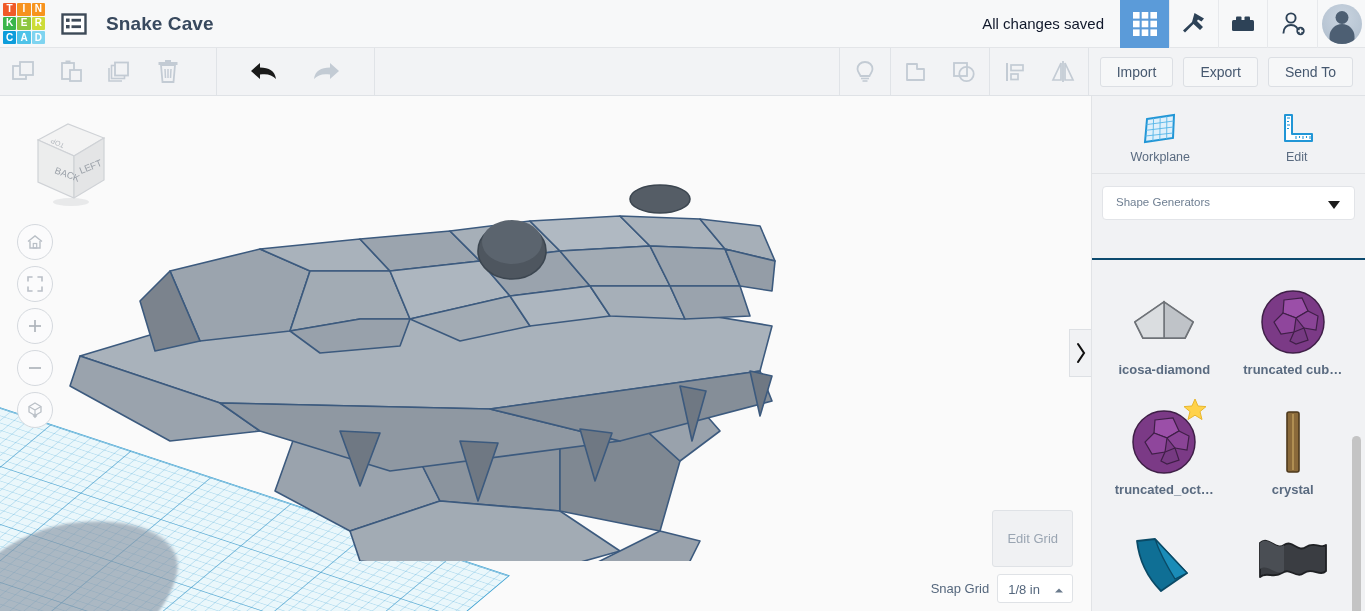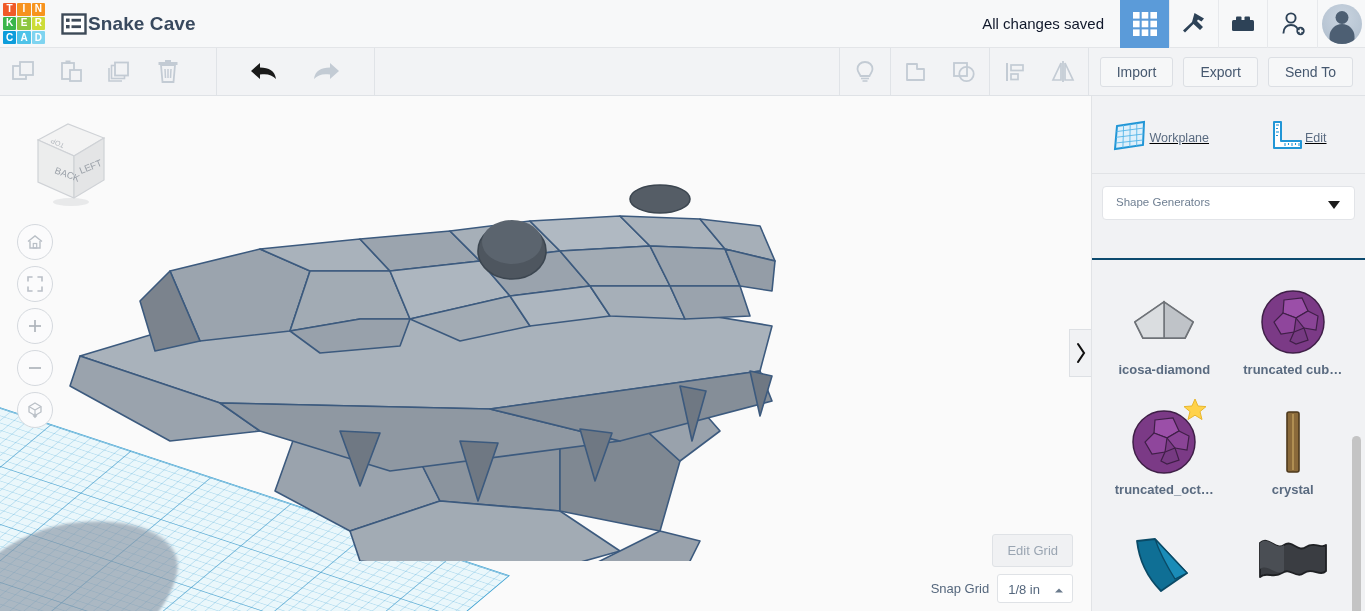--- a/index.html
+++ b/index.html
@@ -30,21 +30,21 @@
     font-family: "Liberation Sans", sans-serif;
     border-radius: 1px;
     line-height: 1;
   }
   .menu-icon-wrap {
     margin-left: 13px; width: 28px; height: 28px;
     display: flex; align-items: center; justify-content: center;
     cursor: pointer;
   }
   .doc-title {
-    font-size: 19px; color: #38495e; font-weight: 600;
+    margin-left: 18px; font-size: 19px; color: #38495e; font-weight: 600;
     letter-spacing: 0.1px;
   }
   .header-spacer { flex: 1 1 auto; }
   .saved-text {
     font-size: 15px; color: #0f172a; margin-right: 16px; white-space: nowrap;
   }
   .hdr-btn {
     width: 49px; height: 48px;
     display: flex; align-items: center; justify-content: center;
     border-left: 1px solid #e7e9ec;
@@ -149,21 +149,21 @@
     cursor: pointer; z-index: 20;
   }
 
   
   .grid-controls {
     position: absolute; right: 18px; bottom: 8px;
     display: flex; flex-direction: column; align-items: flex-end; gap: 7px;
   }
   .edit-grid-btn {
     border: 1px solid #dfe2e6; background: #f0f1f3; color: #9aa5b2;
-    font-size: 13px; border-radius: 3px; padding: 8px 14px; cursor: pointer;
+    font-size: 13px; border-radius: 3px; padding: 20px 14px; cursor: pointer;
     font-family: "Liberation Sans", sans-serif;
   }
   .snap-row { display: flex; align-items: center; gap: 8px; }
   .snap-label { font-size: 13px; color: #55677d; }
   .snap-select {
     border: 1px solid #dfe2e6; background: #fff; border-radius: 3px;
     padding: 7px 8px 5px 10px; font-size: 13px; color: #55677d;
     display: flex; align-items: center; gap: 14px; cursor: pointer; min-width: 74px;
     justify-content: space-between;
   }
@@ -171,22 +171,22 @@
   
   .rpanel {
     position: absolute; top: 96px; right: 0; width: 274px; height: 515px;
     background: #f1f2f4; border-left: 1px solid #e1e3e6;
   }
   .rp-top {
     display: flex; height: 78px; border-bottom: 1px solid #e1e3e6;
     background: #f1f2f4;
   }
   .rp-tool {
-    flex: 1; display: flex; flex-direction: row; align-items: center;
-    justify-content: center; cursor: pointer; padding-top: 6px; text-decoration: underline;
+    flex: 1; display: flex; flex-direction: column; align-items: center;
+    justify-content: center; cursor: pointer; padding-top: 6px;
   }
   .rp-tool-label { font-size: 12.5px; color: #5a6b80; }
   .shapegen {
     margin: 12px 10px 0 10px; background: #fff;
     border: 1px solid #e2e4e8; border-radius: 4px;
     padding: 9px 13px 11px 13px; position: relative; cursor: pointer;
   }
   .shapegen-label { font-size: 11.5px; color: #6f7f92; }
   .shapegen-value { font-size: 17px; color: #46586f; margin-top: 3px; }
   .caret {

